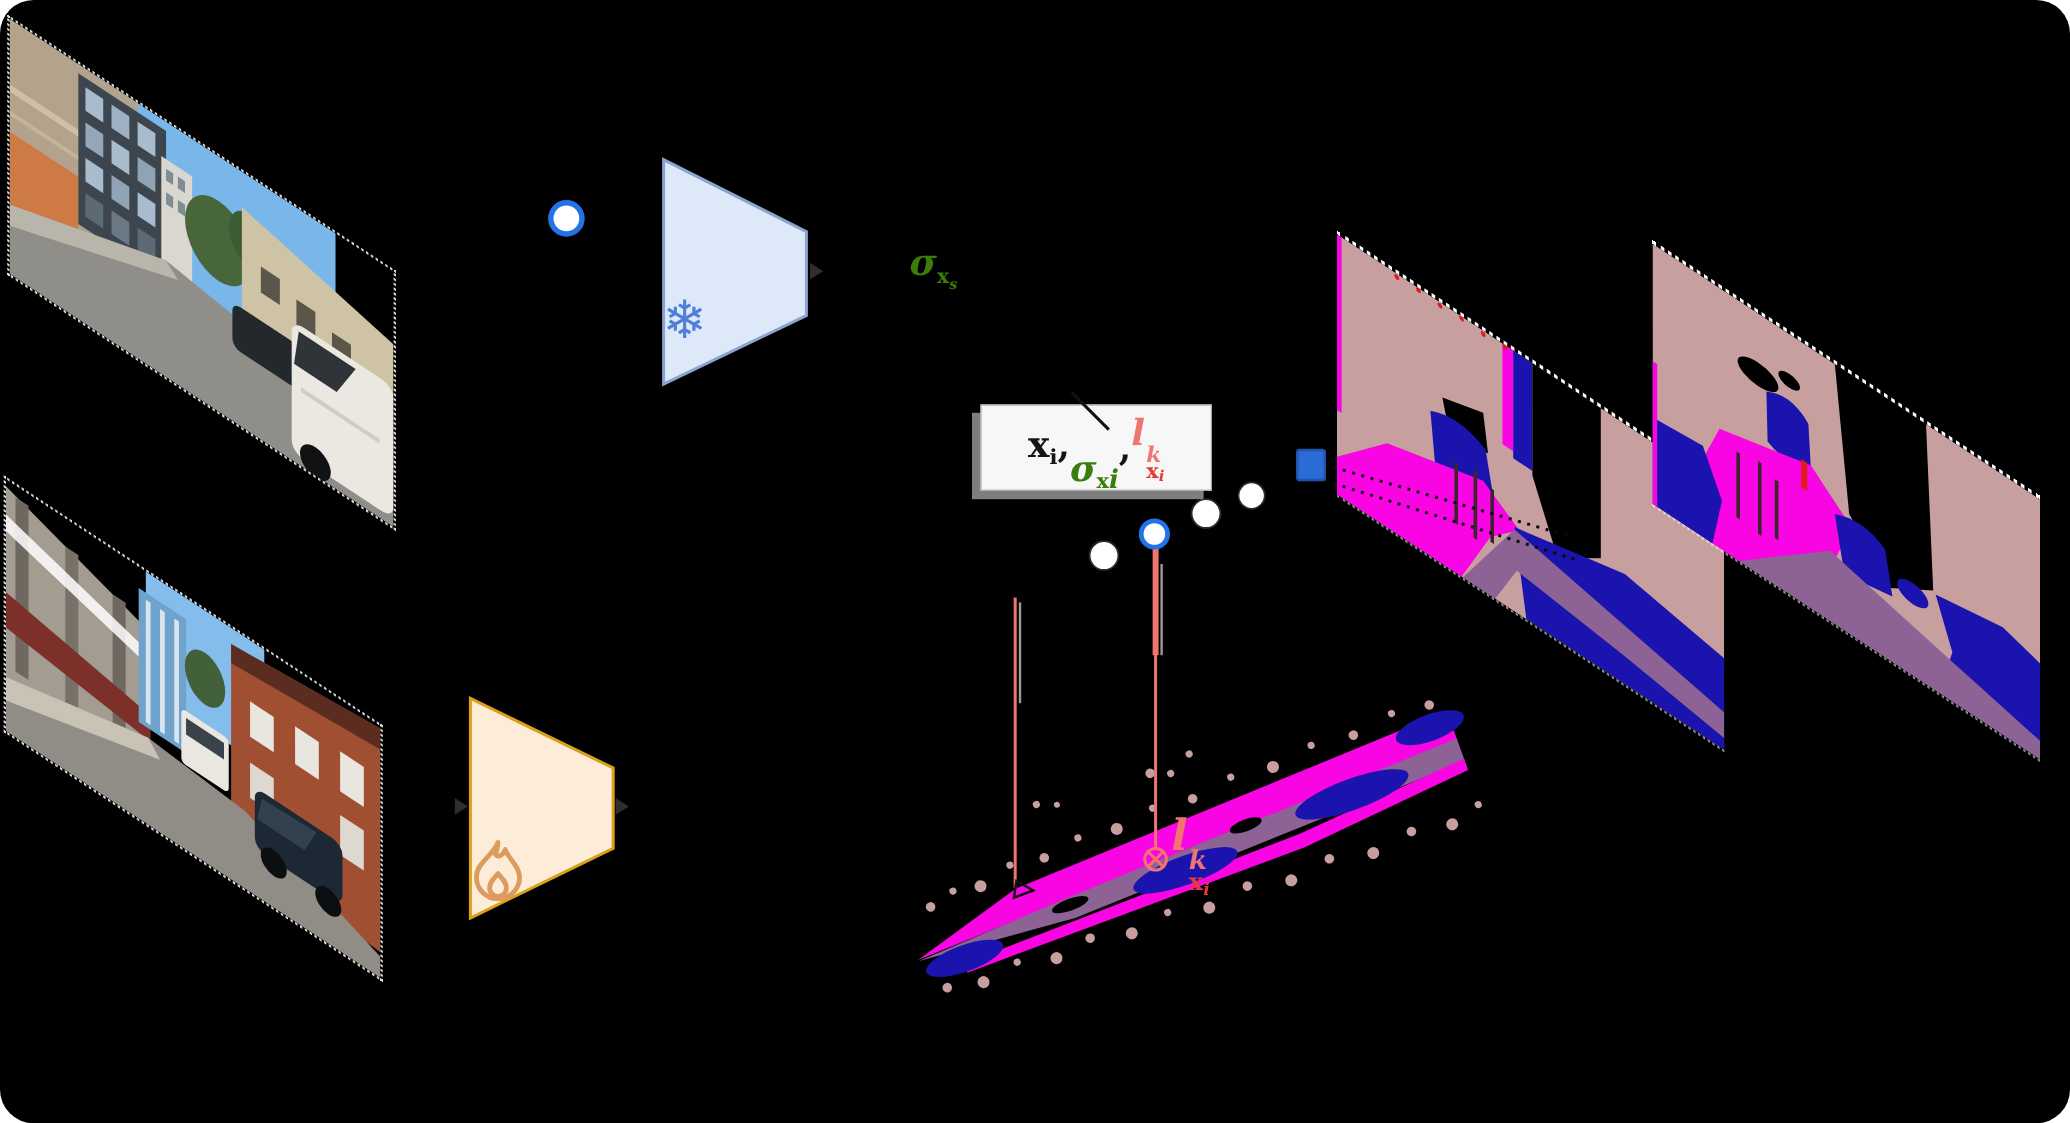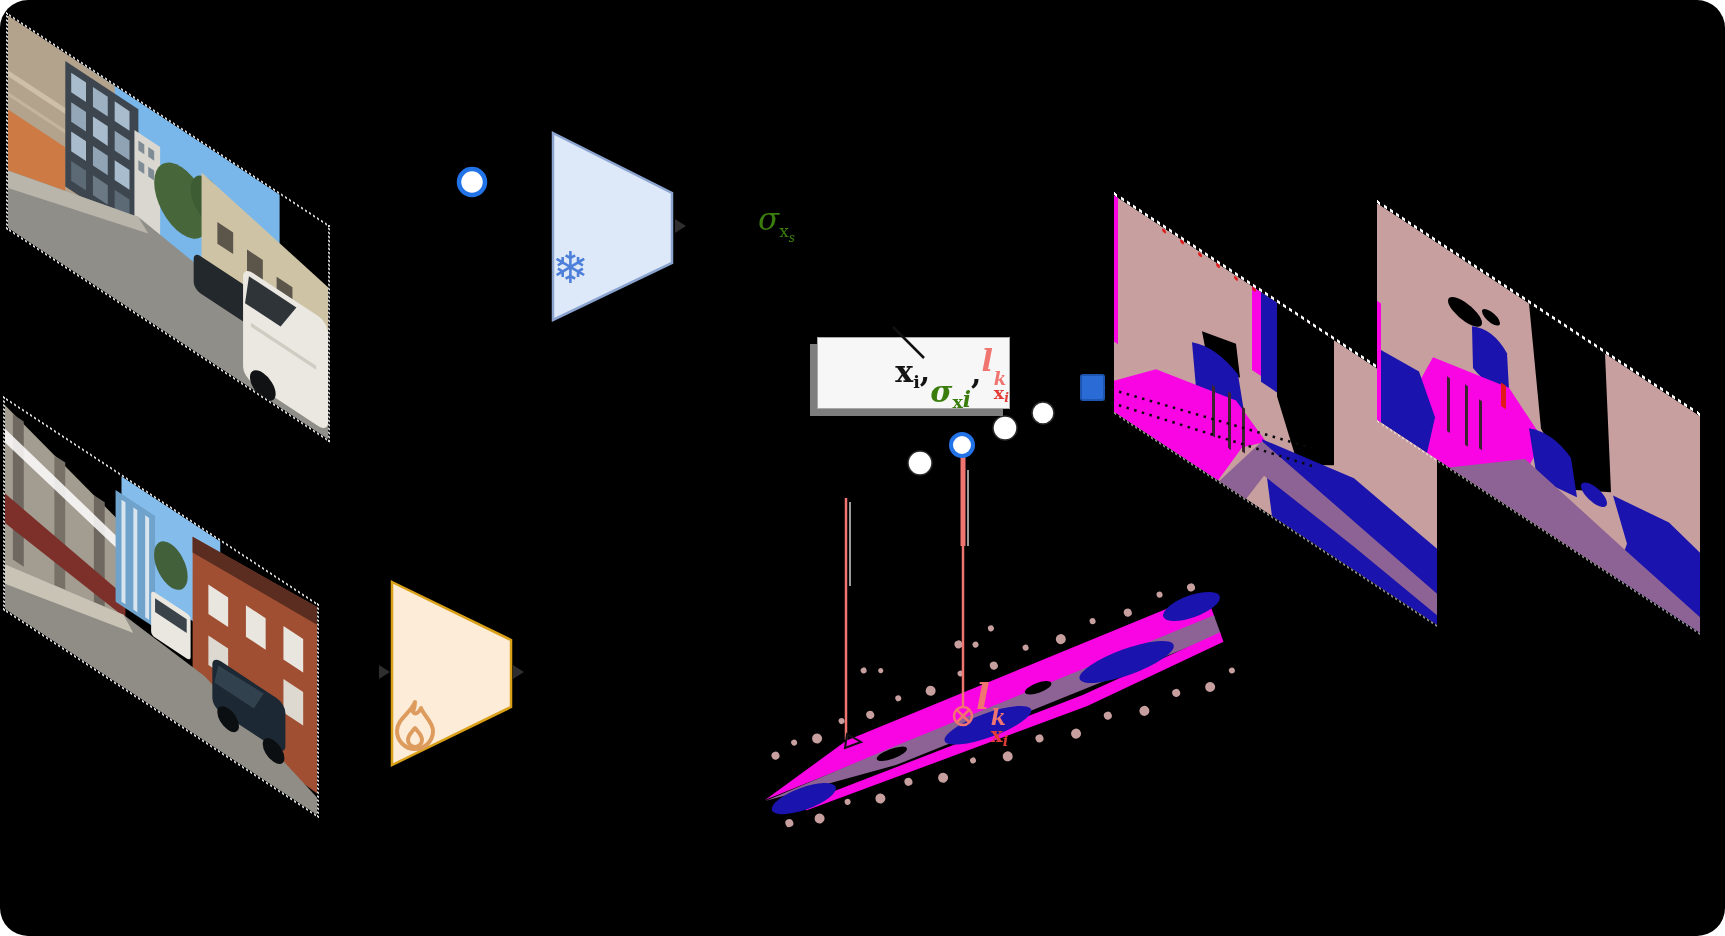--- a/index.html
+++ b/index.html
@@ -16,28 +16,28 @@
   #map1{left:1114px;top:192px;width:323px;height:222px;}
   #map2{left:1377px;top:200px;width:323px;height:222px;}
 
   #overlay{position:absolute;left:0;top:0;z-index:2;}
 
   
   #snowflake{position:absolute;left:552px;top:246px;font-size:44px;line-height:1;color:var(--frozen-icon);z-index:2;font-family:"DejaVu Sans",sans-serif;}
 
   
   #sigma-out{position:absolute;left:758px;top:204px;z-index:3;color:var(--green);
-    font-style:italic;font-weight:normal;font-size:31px;line-height:1;text-align:right;}
+    font-style:italic;font-weight:bold;font-size:31px;line-height:1;text-align:right;}
   #sigma-out .s1{font-size:17px;font-style:normal;vertical-align:-7px;}
   #sigma-out .s2{font-size:12px;font-style:italic;vertical-align:-12px;}
 
   
   #tuple-box{position:absolute;left:817px;top:337px;width:191px;height:70px;z-index:3;
     background:var(--box-bg);border:1.5px solid #a8a8a8;box-shadow:-7px 7px 0 var(--box-shadow);
-    display:flex;align-items:center;justify-content:flex-end;font-size:30px;font-weight:bold;color:var(--text-black);}
+    display:flex;align-items:center;justify-content:center;font-size:30px;font-weight:bold;color:var(--text-black);}
   .sub{font-size:.58em;vertical-align:-.35em;}
   .subsub{font-size:.72em;font-style:italic;vertical-align:-.25em;}
   .green-t{color:var(--green);font-style:italic;margin-top:41px;}
   .salmon-t{color:var(--salmon);font-style:italic;}
   .red-t{color:var(--ray-red);}
   .supsub{display:inline-flex;flex-direction:column;vertical-align:-14px;line-height:.8;margin-left:1px;}
   .supsub .up{font-size:.6em;font-style:italic;}
   .supsub .dn{font-size:.58em;}
 
   #callout{position:absolute;left:0;top:0;z-index:4;}

